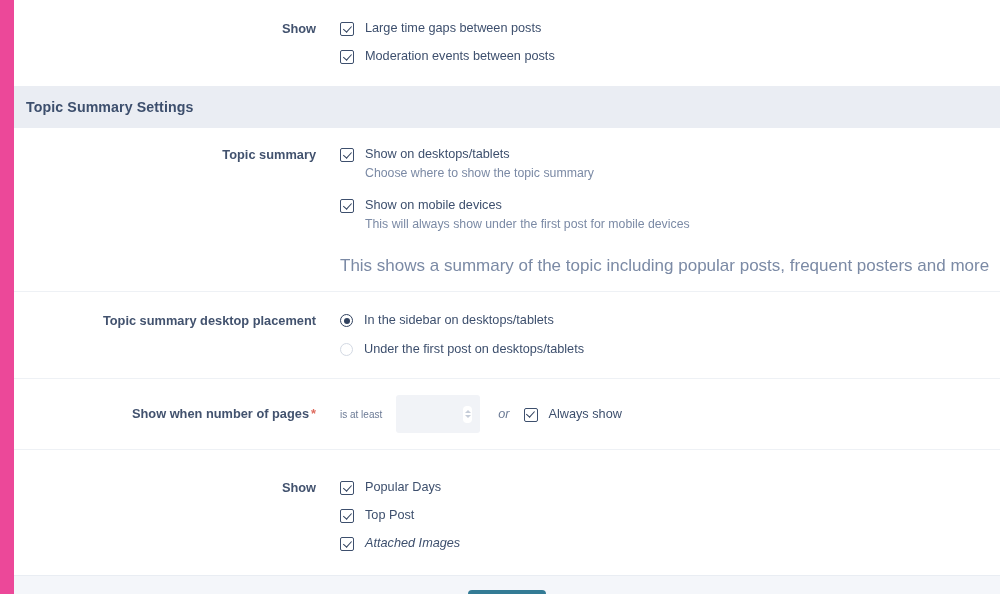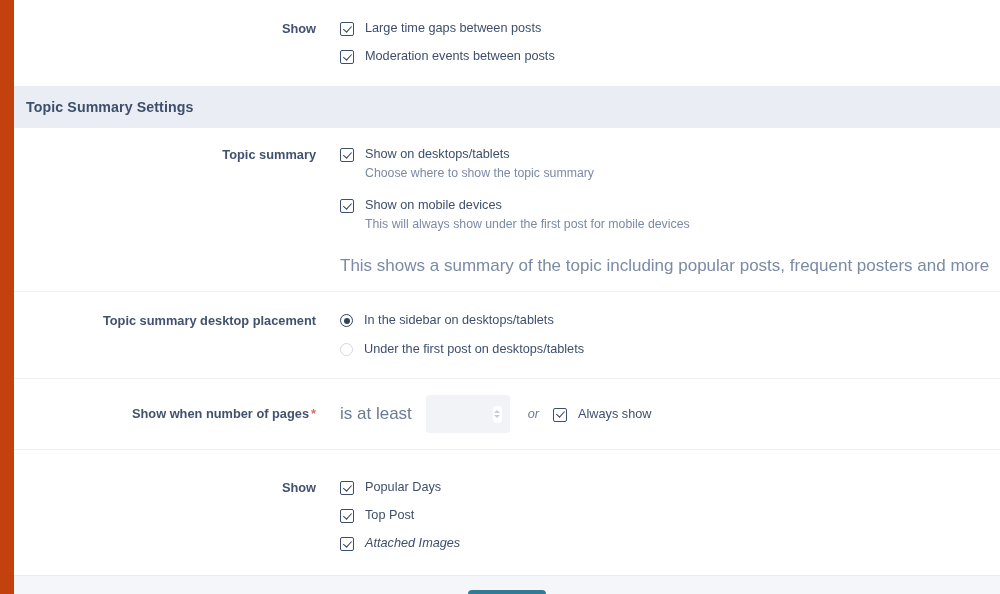--- a/index.html
+++ b/index.html
@@ -8,21 +8,21 @@
     width: 1000px; height: 594px;
     background: #f2f4f8;
     font-family: "Liberation Sans", sans-serif;
     -webkit-font-smoothing: antialiased;
   }
 
   .page {
     position: relative;
     width: 1000px;
     height: 594px;
-    background: #c2410c;
+    background: #ec4899;
     overflow: hidden;
   }
 
   
   .card {
     position: absolute;
     left: 14px;
     top: 0;
     right: 0;
     bottom: 0;
@@ -151,21 +151,21 @@
     letter-spacing: 0.1px;
   }
 
   
   .inline-ctrl {
     display: flex;
     align-items: center;
   }
   .inline-text {
     color: #6b7a95;
-    font-size: 17px;
+    font-size: 10px;
   }
   .num-input {
     width: 84px;
     height: 38px;
     margin: 0 0 0 14px;
     border: none;
     border-radius: 3px;
     background: #f1f3f7;
     position: relative;
     display: flex;

